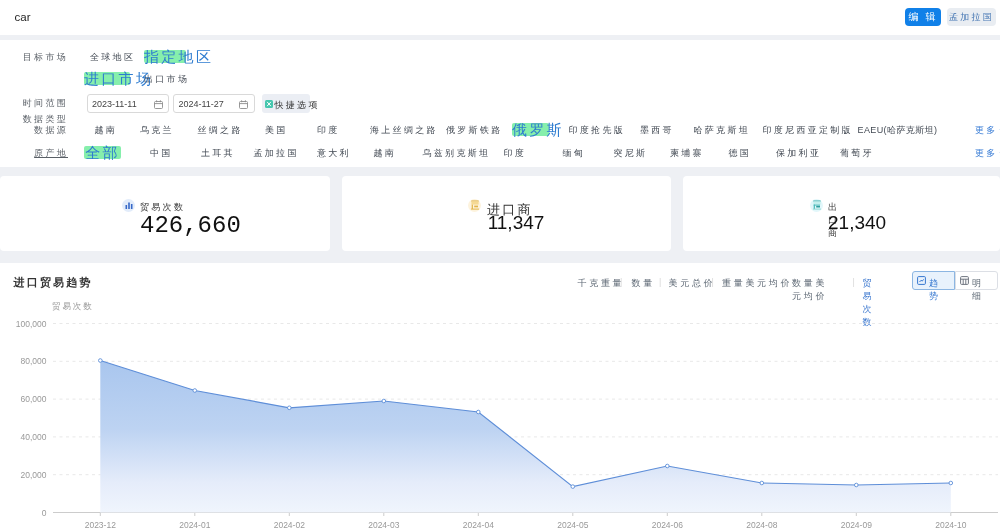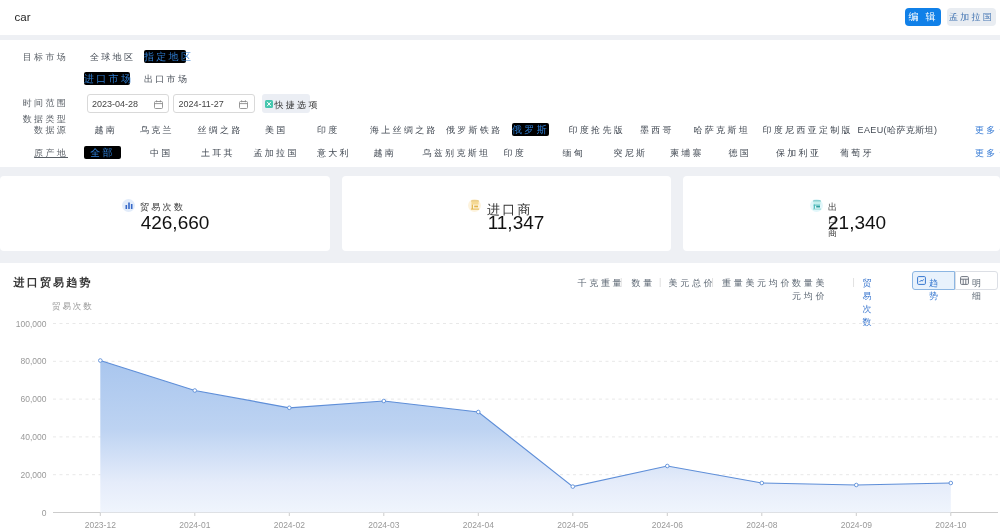--- a/index.html
+++ b/index.html
@@ -2,21 +2,21 @@
 <html><head>
 <meta charset="utf-8">
 <style>
   * { margin:0; padding:0; box-sizing:border-box; }
   html,body { width:1000px; height:532px; overflow:hidden; background:#eef0f4;
     font-family:"Liberation Sans",sans-serif; }
   .abs { position:absolute; }
   #page { position:relative; width:828px; height:532px; }
   .lbl { position:absolute; width:62px; text-align:right; font-size:9px; color:#595f66; letter-spacing:2.3px; }
   .opt { position:absolute; font-size:9px; color:#434a54; white-space:nowrap; letter-spacing:2.3px; }
-  .pill { position:absolute; font-size:10px; color:#2e7cd0; background:#000000; border-radius:2px;
+  .pill { position:absolute; font-size:15px; color:#2e7cd0; background:#86efac; border-radius:2px;
           text-align:center; white-space:nowrap; letter-spacing:2.3px; line-height:13px; height:13px; }
   .blue { color:#3d7fd6; }
 </style>
 </head>
 <body>
 <div id="page">
 
   <div class="abs" style="left:0;top:0;width:1000px;height:35px;background:#fff;"></div>
   <div class="abs" style="left:14.5px;top:11px;font-size:11.5px;color:#1f1f1f;">car</div>
   <div class="abs" style="left:905px;top:8px;width:36px;height:18px;background:#1080e8;border-radius:4px;
@@ -29,21 +29,21 @@
   <div class="lbl" style="left:6px;top:51px;">目标市场</div>
   <div class="opt" style="left:90px;top:51px;">全球地区</div>
   <div class="pill" style="left:144px;top:49.5px;width:42px;">指定地区</div>
 
   <div class="lbl" style="left:6px;top:73px;margin-top:40px;">数据类型</div>
   <div class="pill" style="left:84px;top:71.5px;width:46px;">进口市场</div>
   <div class="opt" style="left:144px;top:73px;">出口市场</div>
 
   <div class="lbl" style="left:6px;top:97px;">时间范围</div>
   <div class="abs" style="left:87px;top:93.5px;width:81.5px;height:19px;border:1px solid #d9d9d9;border-radius:3px;background:#fff;"></div>
-  <div class="abs" style="left:92px;top:99px;font-size:9px;color:#444;">2023-04-28</div>
+  <div class="abs" style="left:92px;top:99px;font-size:9px;color:#444;">2023-11-11</div>
   <svg class="abs" style="left:153.8px;top:100px;" width="9" height="9" viewBox="0 0 9 9">
     <rect x="0.5" y="1.5" width="8" height="7" rx="1" fill="none" stroke="#8c8c8c" stroke-width="0.9"></rect>
     <line x1="0.5" y1="3.6" x2="8.5" y2="3.6" stroke="#8c8c8c" stroke-width="0.9"></line>
     <line x1="2.6" y1="0.3" x2="2.6" y2="2.2" stroke="#8c8c8c" stroke-width="0.9"></line>
     <line x1="6.4" y1="0.3" x2="6.4" y2="2.2" stroke="#8c8c8c" stroke-width="0.9"></line>
   </svg>
   <div class="abs" style="left:173px;top:93.5px;width:81.5px;height:19px;border:1px solid #d9d9d9;border-radius:3px;background:#fff;"></div>
   <div class="abs" style="left:178.5px;top:99px;font-size:9px;color:#444;">2024-11-27</div>
   <svg class="abs" style="left:239.3px;top:100px;" width="9" height="9" viewBox="0 0 9 9">
     <rect x="0.5" y="1.5" width="8" height="7" rx="1" fill="none" stroke="#8c8c8c" stroke-width="0.9"></rect>
@@ -99,21 +99,21 @@
   <div class="abs" style="left:341.5px;top:176px;width:329.5px;height:75px;background:#fff;border-radius:4px;"></div>
   <div class="abs" style="left:683px;top:176px;width:317px;height:75px;background:#fff;border-radius:4px;"></div>
 
   <div class="abs" style="left:122px;top:199px;width:13px;height:13px;border-radius:50%;background:#e2ecfa;"></div>
   <svg class="abs" style="left:124.5px;top:201.5px;" width="8" height="8" viewBox="0 0 8 8">
     <rect x="0.5" y="3" width="1.6" height="4" fill="#3668c8"></rect>
     <rect x="3.2" y="0.5" width="1.6" height="6.5" fill="#3668c8"></rect>
     <rect x="5.9" y="2" width="1.6" height="5" fill="#3668c8"></rect>
   </svg>
   <div class="abs" style="left:140px;top:200.5px;font-size:9px;color:#333;letter-spacing:2.3px;">贸易次数</div>
-  <div class="abs" style="left:140px;top:211.5px;width:70px;text-align:center;font-size:19px;color:#111;">426,660</div>
+  <div class="abs" style="left:140px;top:211.5px;width:70px;text-align:center;font-size:24px;color:#111;font-family:Liberation Mono, monospace;">426,660</div>
 
   <div class="abs" style="left:468px;top:199px;width:13px;height:13px;border-radius:50%;background:#fdf3dd;"></div>
   <svg class="abs" style="left:470.3px;top:200.3px;" width="10" height="10" viewBox="0 0 10 10">
     <rect x="1.1" y="0.4" width="7.8" height="1.1" rx="0.5" fill="#d9a93a"></rect>
     <rect x="1.4" y="1.5" width="7.2" height="3.1" fill="#f5d993"></rect>
     <rect x="1.7" y="4.6" width="1.2" height="4.4" fill="#e2b44a"></rect>
     <rect x="4.2" y="5.6" width="3.8" height="1.7" fill="#e2b44a"></rect>
     <rect x="0.9" y="8.6" width="8.2" height="1" fill="#e2b44a"></rect>
   </svg>
   <div class="abs" style="left:487px;top:200.5px;font-size:13px;color:#333;letter-spacing:2.3px;">进口商</div>

